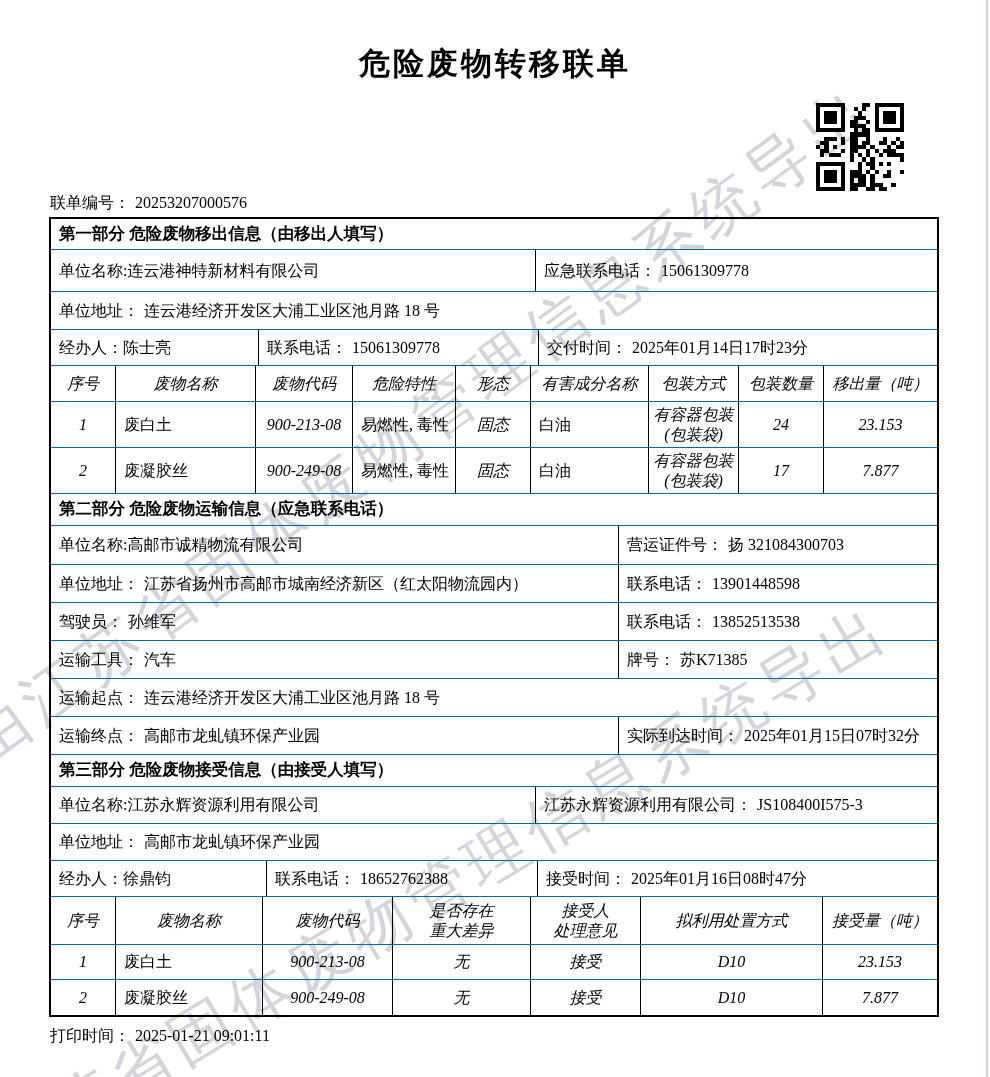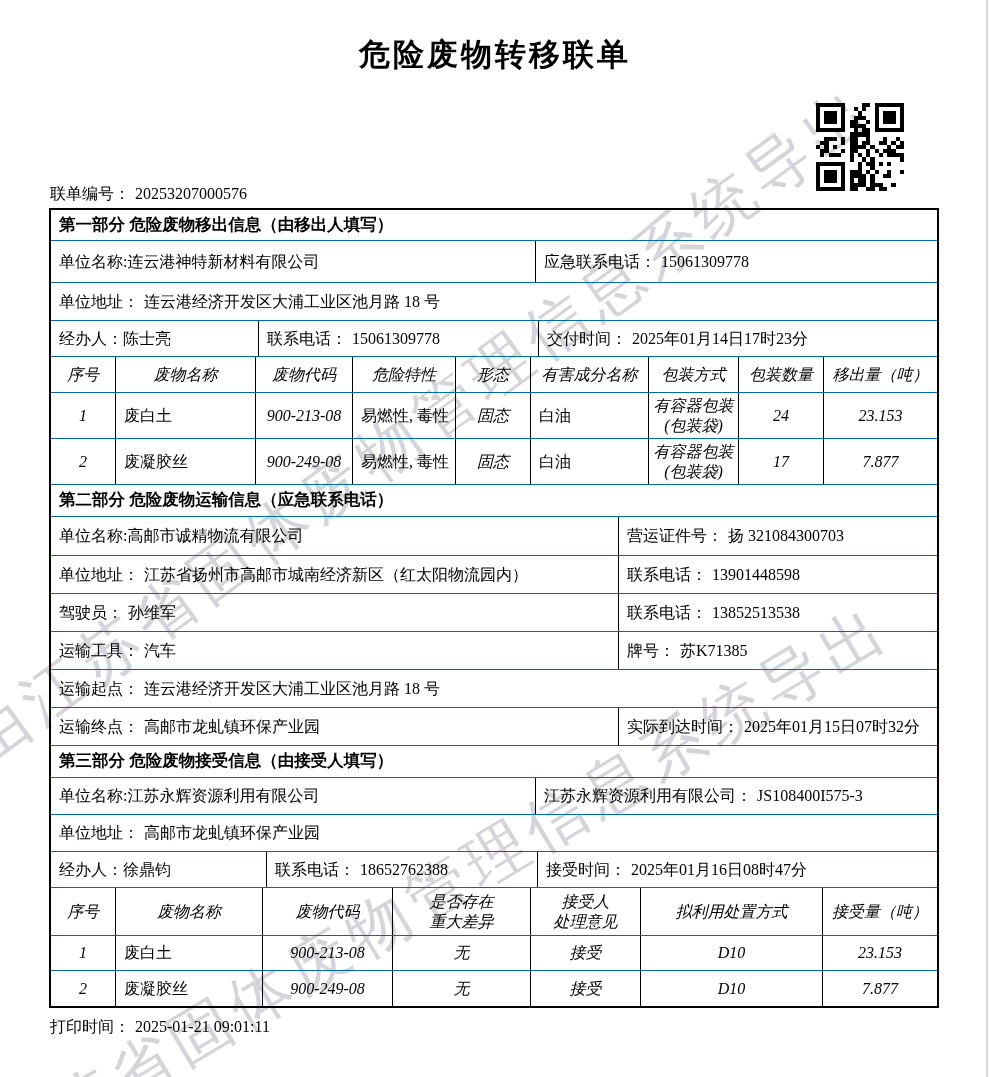--- a/index.html
+++ b/index.html
@@ -23,21 +23,21 @@
     color: rgba(125,132,148,0.34);
     transform-origin: left center;
     pointer-events: none;
     z-index: 1;
     font-family: "Liberation Serif", "DejaVu Serif", serif;
   }
   .wm1 { left: -195px; top: 830px; transform: rotate(-36deg); }
   .wm2 { left: -240px; top: 1255px; transform: rotate(-31deg); }
   .content { position: relative; z-index: 2; }
   .title {
-    padding-top: 34px;
+    padding-top: 43px;
     text-align: center;
     font-size: 31px;
     font-weight: bold;
     letter-spacing: 3px;
     font-family: "Liberation Serif", "DejaVu Serif", serif;
   }
   .qr { position: absolute; left: 813px; top: 103px; z-index: 2; }
   .docno {
     margin: 108px 0 3px 50px;
     font-size: 16px;

